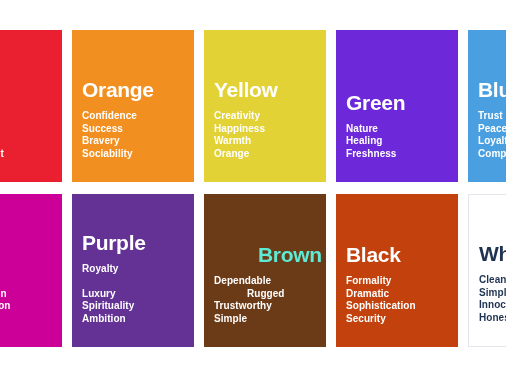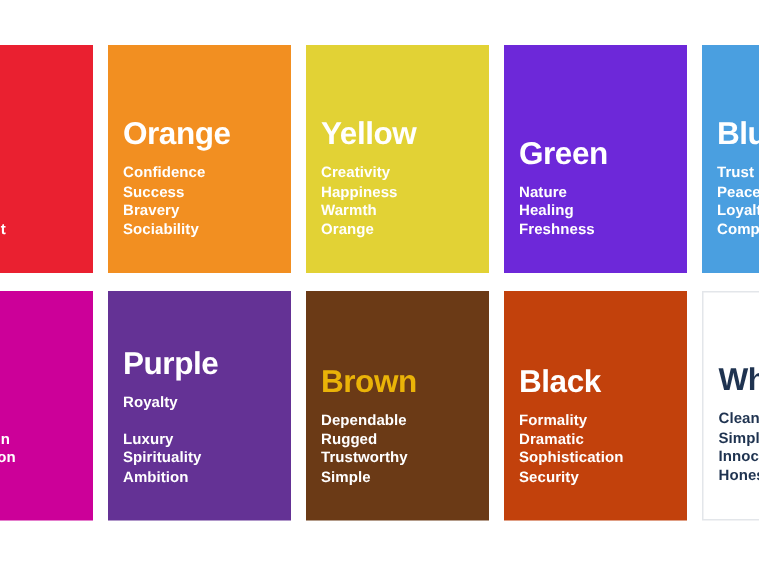--- a/index.html
+++ b/index.html
@@ -156,24 +156,24 @@
       <div class="card-title" style="color: rgb(255, 255, 255);">Purple</div>
       <ul class="trait-list">
         <li class="trait" style="color: rgb(255, 255, 255);">Royalty</li>
         <li class="trait" style="color: rgb(255, 255, 255); margin-top: 12px;">Luxury</li>
         <li class="trait" style="color: rgb(255, 255, 255);">Spirituality</li>
         <li class="trait" style="color: rgb(255, 255, 255);">Ambition</li>
       </ul>
     </div>
 
     <div class="card on-dark card-brown" style="background: rgb(107, 58, 22);">
-      <div class="card-title" style="color: #eab308;">Brown</div>
+      <div class="card-title" style="color: #5eead4; margin-left: 44px;">Brown</div>
       <ul class="trait-list">
         <li class="trait" style="color: rgb(255, 255, 255);">Dependable</li>
-        <li class="trait" style="color: rgb(255, 255, 255);">Rugged</li>
+        <li class="trait" style="color: rgb(255, 255, 255); margin-left: 33px;">Rugged</li>
         <li class="trait" style="color: rgb(255, 255, 255);">Trustworthy</li>
         <li class="trait" style="color: rgb(255, 255, 255);">Simple</li>
       </ul>
     </div>
 
     <div class="card on-dark card-black" style="background: #c2410c;">
       <div class="card-title" style="color: rgb(255, 255, 255);">Black</div>
       <ul class="trait-list">
         <li class="trait" style="color: rgb(255, 255, 255);">Formality</li>
         <li class="trait" style="color: rgb(255, 255, 255);">Dramatic</li>

